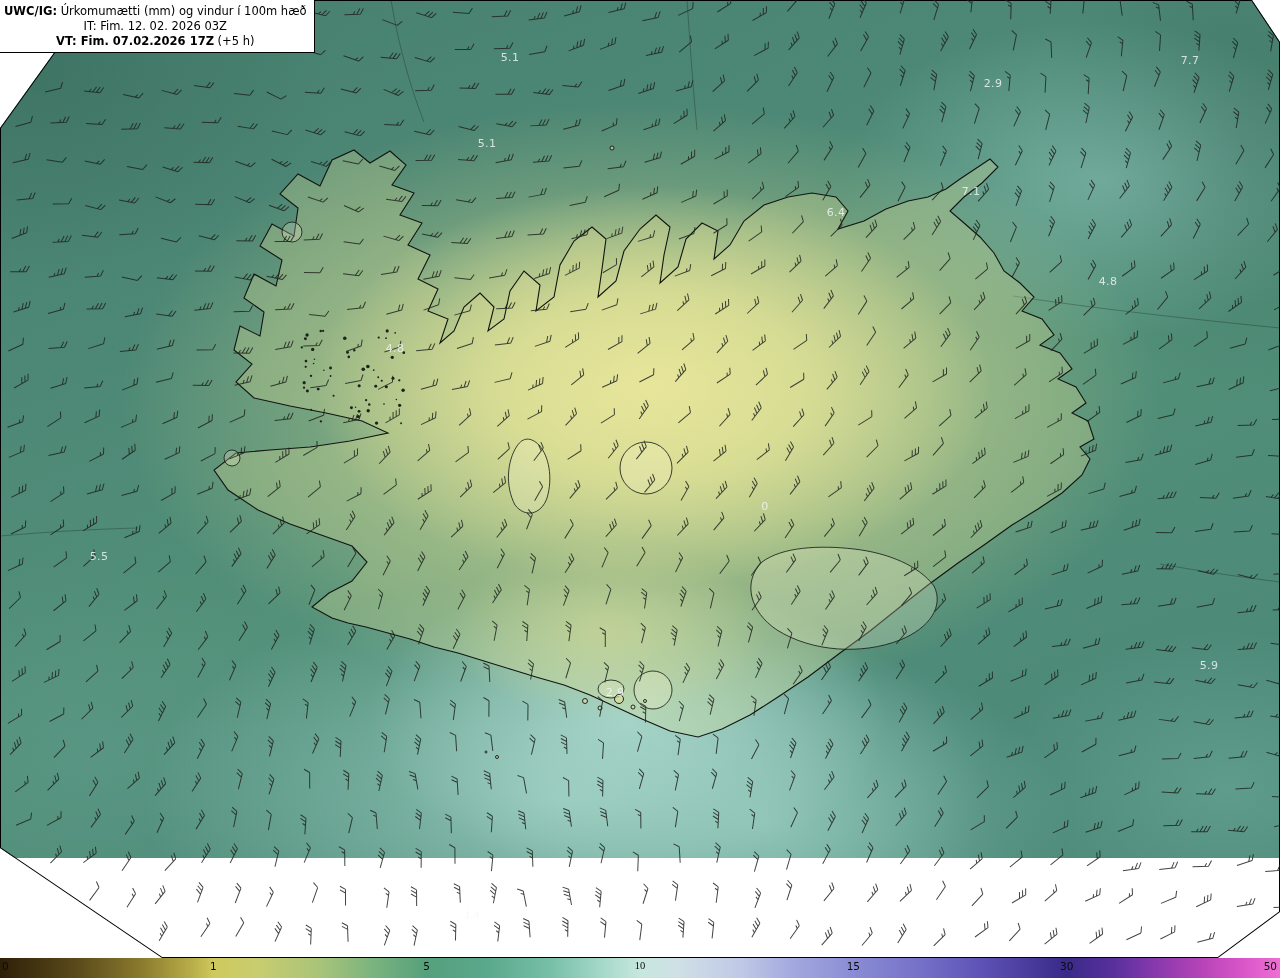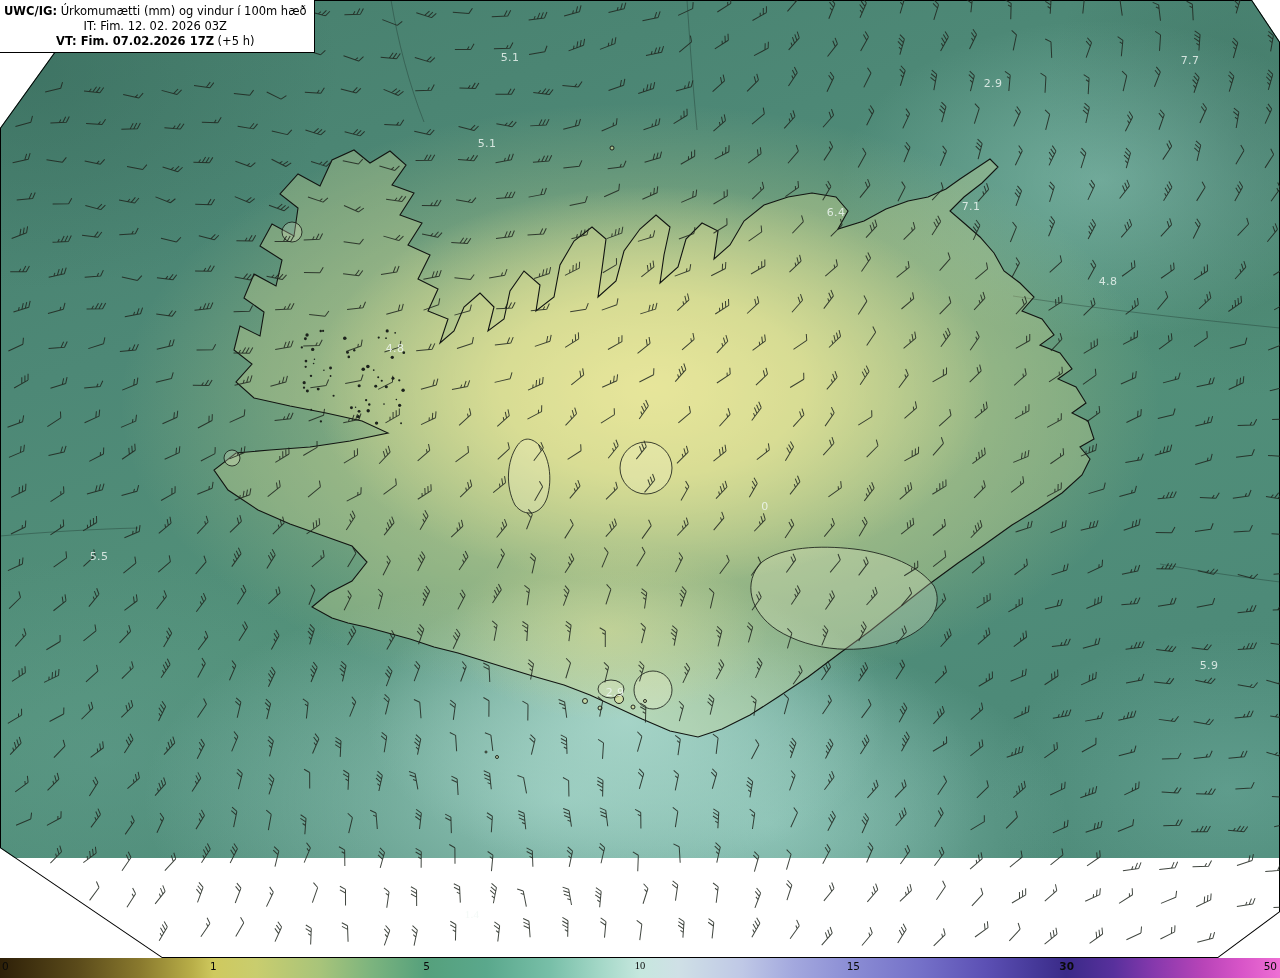--- a/index.html
+++ b/index.html
@@ -1020,21 +1020,21 @@
         <path d="M0 0L16 0M16 0L19.2 -5.6" transform="translate(1126.4296882687195 939.6827160440771) rotate(-24.781682608566697)"></path>
         <path d="M0 0L16 0M16 0L19.2 -5.6M12.4 0L15.600000000000001 -5.6" transform="translate(1160.3916390371014 939.0534205037475) rotate(-26.83507041128818)"></path>
         <path d="M0 0L16 0M16 0L19.2 -5.6M12.4 0L15.600000000000001 -5.6" transform="translate(1197.2764125179092 942.1607520353527) rotate(-13.749276121516495)"></path>
       </svg>
 
     <div class="vlabels">
         <span class="vlabel" style="left: 510px; top: 57px;">5.1</span>
         <span class="vlabel" style="left: 993px; top: 83px;">2.9</span>
         <span class="vlabel" style="left: 1190px; top: 60px;">7.7</span>
         <span class="vlabel" style="left: 487px; top: 143px;">5.1</span>
-        <span class="vlabel" style="left: 971px; top: 191px; margin-top: 15px;">7.1</span>
+        <span class="vlabel" style="left: 971px; top: 191px;">7.1</span>
         <span class="vlabel" style="left: 836px; top: 212px;">6.4</span>
         <span class="vlabel" style="left: 1108px; top: 281px;">4.8</span>
         <span class="vlabel" style="left: 395px; top: 348px;">4.8</span>
         <span class="vlabel" style="left: 99px; top: 535px; margin-top: 21px;">5.5</span>
         <span class="vlabel" style="left: 1209px; top: 665px; text-align: right;">5.9</span>
         <span class="vlabel" style="left: 615px; top: 692px;">2.9</span>
         <span class="vlabel" style="left: 472px; top: 914px; font-family: Liberation Serif, serif;">1.4</span>
         <span class="vlabel" style="left: 765px; top: 506px;">0</span>
       </div>
   </div>
@@ -1044,16 +1044,16 @@
     <div>IT: Fim. 12. 02. 2026 03Z</div>
     <div><b>VT: Fim. 07.02.2026 17Z</b><span> (+5 h)</span></div>
   </div>
 
   <div class="colorbar" style="background: linear-gradient(90deg, rgb(46, 32, 8) 0%, rgb(90, 74, 26) 6%, rgb(138, 122, 46) 11%, rgb(184, 174, 72) 15%, rgb(207, 201, 94) 16.7%, rgb(201, 205, 110) 20%, rgb(168, 196, 122) 25%, rgb(124, 180, 126) 29%, rgb(85, 160, 124) 33.3%, rgb(90, 168, 140) 38%, rgb(120, 191, 168) 43%, rgb(165, 216, 200) 47%, rgb(198, 231, 222) 50%, rgb(207, 224, 230) 53%, rgb(191, 200, 230) 58%, rgb(163, 168, 222) 62%, rgb(138, 140, 212) 66.7%, rgb(116, 112, 200) 72%, rgb(92, 80, 180) 77%, rgb(69, 56, 152) 81%, rgb(58, 42, 136) 83.3%, rgb(88, 48, 156) 87%, rgb(132, 56, 172) 90%, rgb(184, 68, 184) 94%, rgb(216, 85, 200) 97%, rgb(238, 111, 212) 100%);">
       <span class="cbtick" style="left: 0%; transform: translateX(2px);">0</span>
       <span class="cbtick" style="left: 16.6667%; transform: translateX(-50%);">1</span>
       <span class="cbtick" style="left: 33.3333%; transform: translateX(-50%);">5</span>
       <span class="cbtick" style="left: 50%; transform: translateX(-50%); font-family: Liberation Serif, serif;">10</span>
       <span class="cbtick" style="left: 66.6667%; transform: translateX(-50%);">15</span>
-      <span class="cbtick" style="left: 83.3333%; transform: translateX(-50%); font-weight: bold;">30</span>
+      <span class="cbtick" style="left: 83.3333%; transform: translateX(-50%);">30</span>
       <span class="cbtick" style="left: 100%; transform: translateX(-100%) translateX(-3px);">50</span>
     </div>
 </div>
 
 </body></html>

